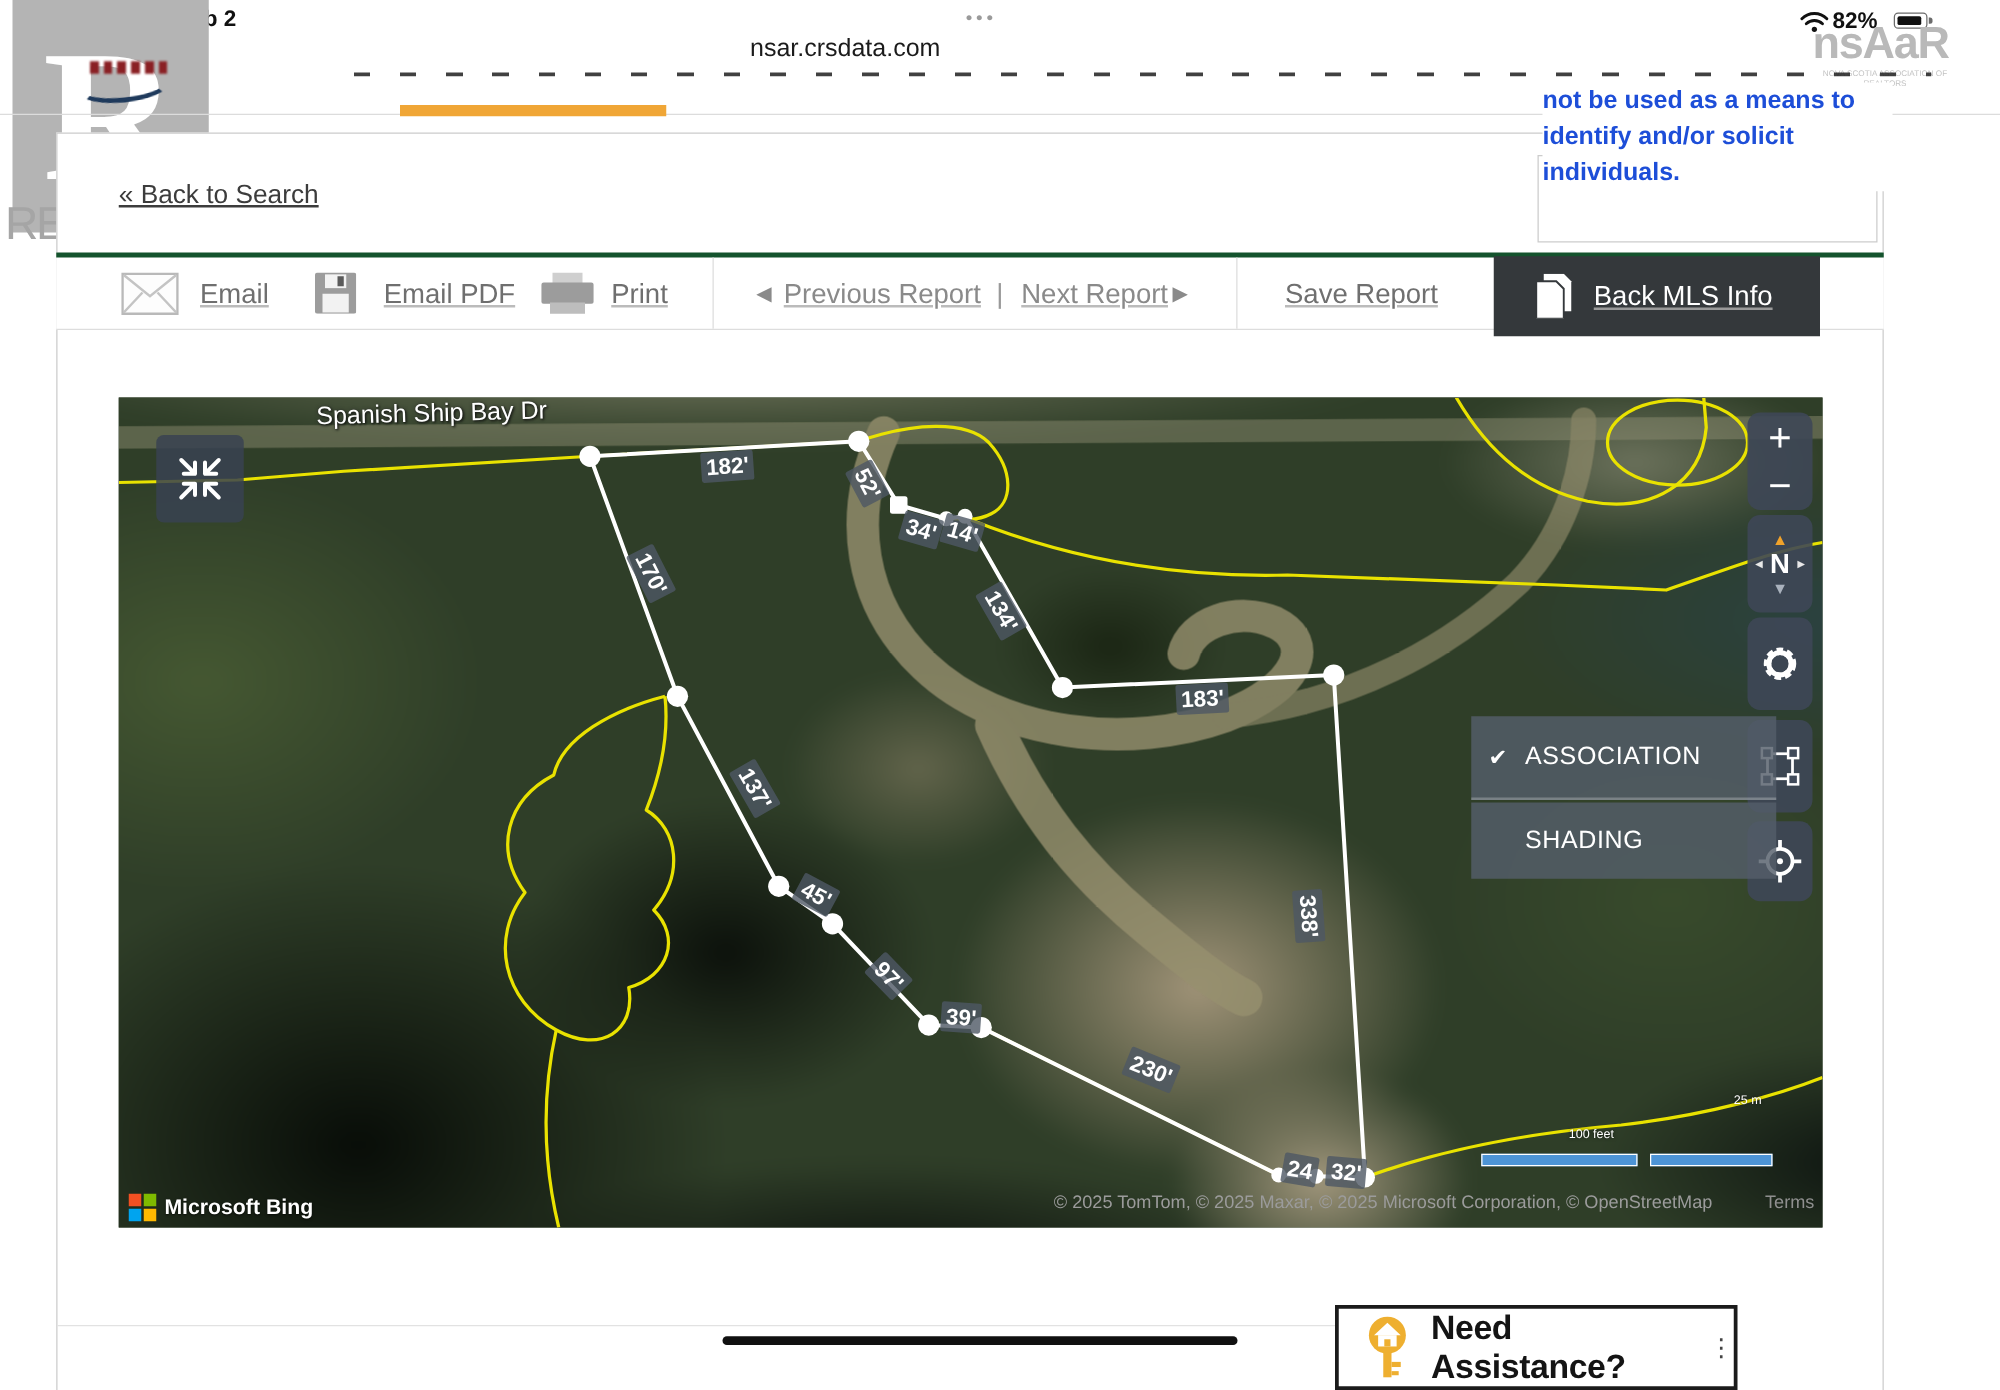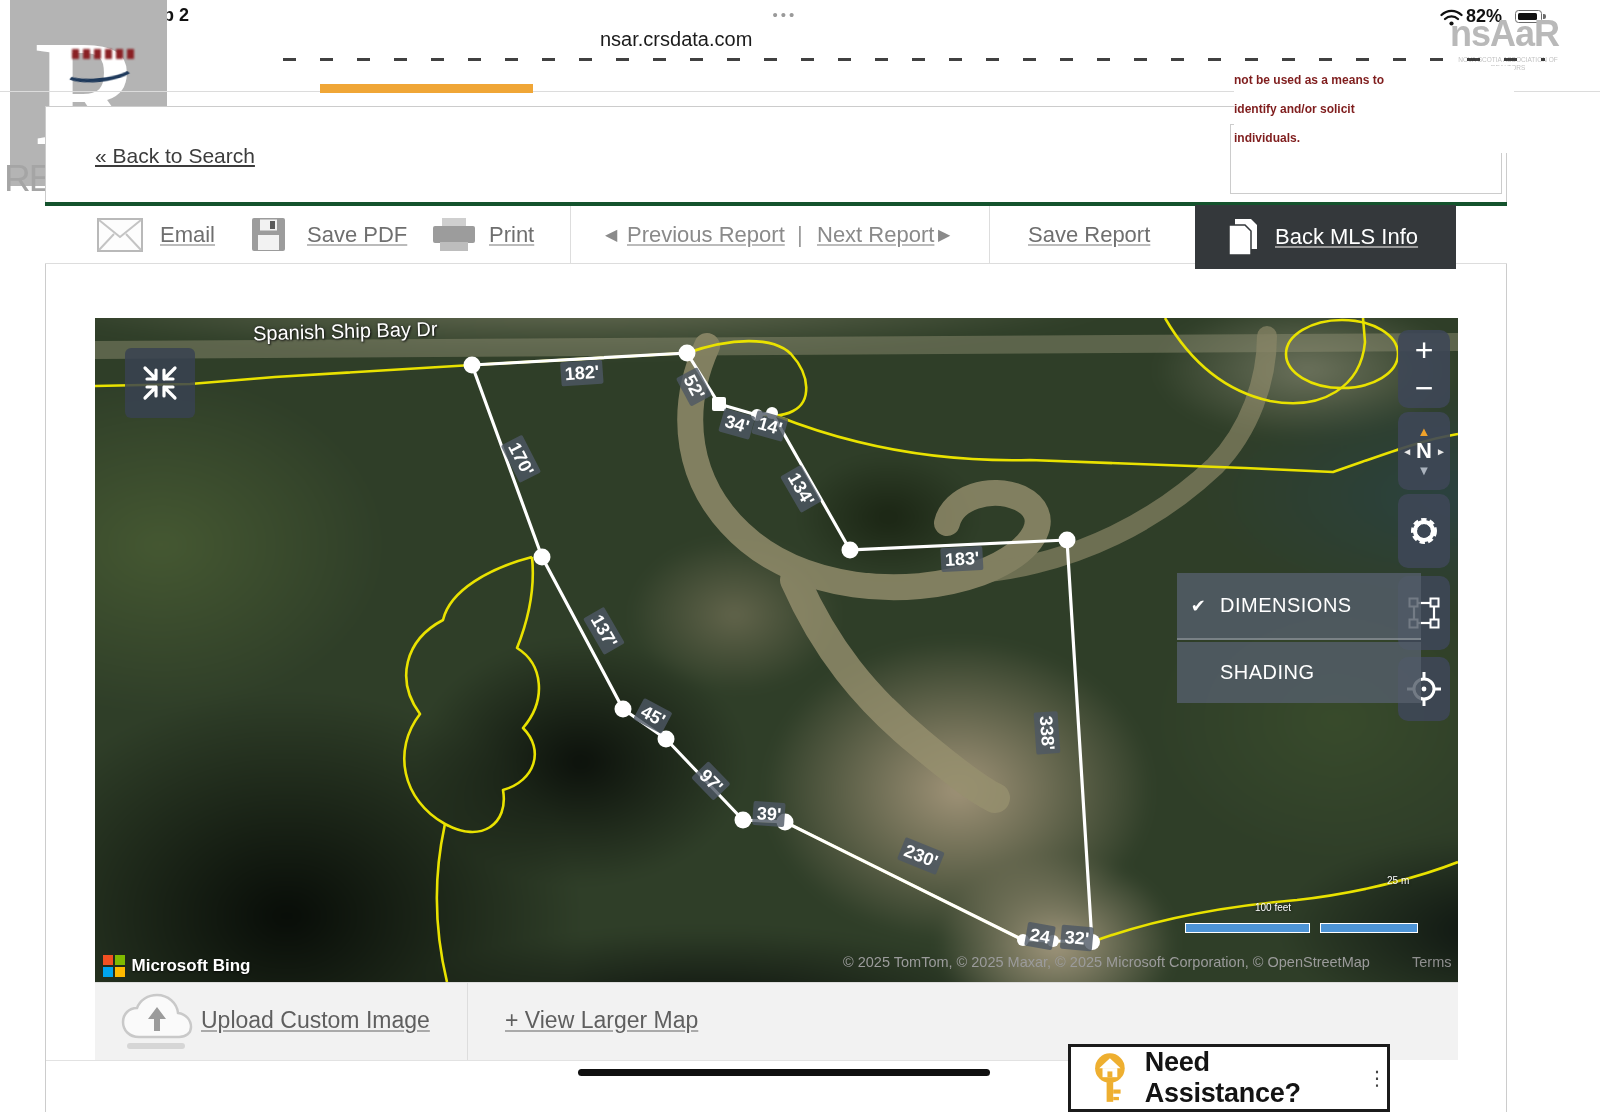--- a/index.html
+++ b/index.html
@@ -32,21 +32,21 @@
   .tab-indicator { left:320px; top:84px; width:213px; height:9px; background:#f0a636; }
 
   
   .nsar-logo { left:1450px; top:16px; width:110px; color:#b9b9b9; font-weight:700; font-size:36px; letter-spacing:-1px; line-height:1; }
   .nsar-sub { left:1448px; top:56px; width:120px; color:#c2c2c2; font-size:6.5px; text-align:center; line-height:1.2; }
 
   
   .card { left:45px; top:106px; width:1462px; height:1010px; border:1px solid #ccc; background:#fff; }
   .back-link { left:95px; top:144px; font-size:21px; color:#3c3c3c; text-decoration:underline; cursor:pointer; }
   .disc-box { left:1230px; top:124px; width:272px; height:70px; border:1px solid #ccc; background:#fff; }
-  .disclaimer { left:1234px; top:66px; width:280px; background:#fff; font-size:12px; font-weight:700; color:#7f1d1d; line-height:29px; }
+  .disclaimer { left:1234px; top:66px; width:280px; background:#fff; font-size:20px; font-weight:700; color:#1d4ed8; line-height:29px; }
 
   
   .toolbar { left:45px; top:202px; width:1462px; height:62px; background:#fff; border-top:4px solid #14532d; border-bottom:1px solid #ddd; }
   .tb-item { position:absolute; top:0; height:100%; display:flex; align-items:center; }
   .tb-label { font-size:22px; color:#6f6f6f; text-decoration:underline; text-decoration-color:#bbb; cursor:pointer; }
   .tb-sep-box { position:absolute; left:525px; top:0; width:420px; height:100%; border-left:1px solid #ddd; border-right:1px solid #ddd; }
   .tb-gray { color:#8a8a8a; }
   .tb-arrow { font-size:16px; color:#8a8a8a; }
   .mls-btn { position:absolute; left:1150px; top:-1px; width:261px; height:64px; background:#34383b; display:flex; align-items:center; cursor:pointer; }
   .mls-btn .tb-label { color:#fff; text-decoration-color:#999; }
@@ -177,21 +177,21 @@
     </div>
     <div class="tb-item" style="left:207px;">
       <svg width="33" height="33" viewBox="0 0 33 33">
         <rect x="0" y="0" width="33" height="33" rx="2" fill="#9c9c9c"></rect>
         <rect x="8" y="1.5" width="17" height="11" fill="#f2f2f2"></rect>
         <rect x="18" y="3" width="5" height="8" fill="#5a5a5a"></rect>
         <rect x="6" y="17" width="21" height="15" fill="#f2f2f2"></rect>
       </svg>
     </div>
     <div class="tb-item" style="left:262px;">
-      <span class="tb-label">Save PDF</span>
+      <span class="tb-label">Email PDF</span>
     </div>
     <div class="tb-item" style="left:388px;">
       <svg width="42" height="34" viewBox="0 0 42 34">
         <rect x="9" y="0" width="24" height="9" fill="#cfcfcf"></rect>
         <rect x="0" y="8" width="42" height="17" rx="2" fill="#9c9c9c"></rect>
         <rect x="7" y="24" width="28" height="9" fill="#bdbdbd"></rect>
       </svg>
     </div>
     <div class="tb-item" style="left:444px;">
       <span class="tb-label">Print</span>
@@ -331,21 +331,21 @@
     <div class="mctl mctl-target">
       <svg width="38" height="38" viewBox="0 0 38 38">
         <circle cx="19" cy="19" r="10" fill="none" stroke="#fff" stroke-width="3"></circle>
         <path d="M19 2 V9 M19 29 V36 M2 19 H9 M29 19 H36" stroke="#fff" stroke-width="3"></path>
         <circle cx="19" cy="19" r="2.4" fill="#fff"></circle>
       </svg>
     </div>
 
     <div class="layers-row layers-dim">
       <span class="check">✔</span>
-      <span>DIMENSIONS</span>
+      <span>ASSOCIATION</span>
     </div>
     <div class="layers-row layers-shade">
       <span class="nocheck"></span>
       <span>SHADING</span>
     </div>
 
     <div class="scale-label" style="left:1160px; top:584px;">100 feet</div>
     <div class="scale-label" style="left:1292px; top:557px;">25 m</div>
     <div class="scale-bar" style="left:1090px; top:605px; width:125px;"></div>
     <div class="scale-bar" style="left:1225px; top:605px; width:98px;"></div>
@@ -356,30 +356,20 @@
           <span style="background:#7fba00;"></span>
         <span style="background:#00a4ef;"></span>
           <span style="background:#ffb900;"></span>
       </span>
       <span class="bing-text">Microsoft Bing</span>
     </div>
     <div class="abs map-copy">© 2025 TomTom, © 2025 Maxar, © 2025 Microsoft Corporation, © OpenStreetMap</div>
     <div class="abs map-terms">Terms</div>
   </div>
 
-  <div class="abs footer-bar">
-    <svg style="position:absolute; left:26px; top:10px;" width="72" height="50" viewBox="0 0 72 50">
-      <path d="M18 44 C8 44 2 37 2 29 C2 21 8 15 16 15 C19 7 27 2 36 2 C47 2 56 10 57 20 C65 21 70 27 70 34 C70 40 65 44 58 44 Z" fill="#fafafa" stroke="#c9c9c9" stroke-width="2.5"></path>
-      <path d="M36 14 L45 26 L39 26 L39 38 L33 38 L33 26 L27 26 Z" fill="#9b9b9b"></path>
-    </svg>
-    <div class="cloud-underline"></div>
-    <span class="fb-label" style="left:106px;">Upload Custom Image</span>
-    <div class="fb-divider"></div>
-    <span class="fb-label" style="left:410px;">+ View Larger Map</span>
-  </div>
 
   <div class="abs card-footline"></div>
 
   <div class="abs assist">
     <svg width="42" height="60" viewBox="0 0 46 64">
       <circle cx="23" cy="20" r="18" fill="#eeaf30"></circle>
       <path d="M23 8 L36 20 L10 20 Z" fill="#fff"></path>
       <rect x="14" y="20" width="18" height="11" fill="#fff"></rect>
       <rect x="20" y="24" width="6" height="7" fill="#eeaf30"></rect>
       <rect x="19" y="37" width="8" height="24" fill="#eeaf30"></rect>

